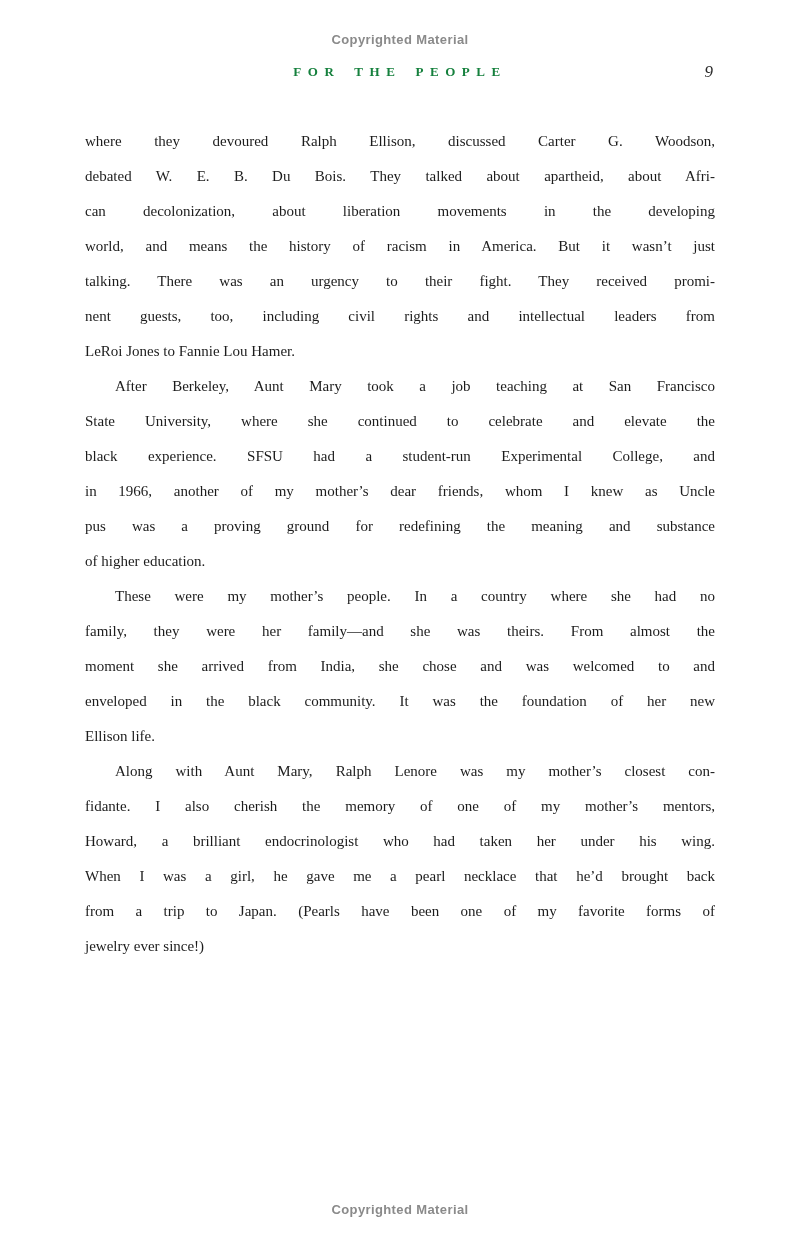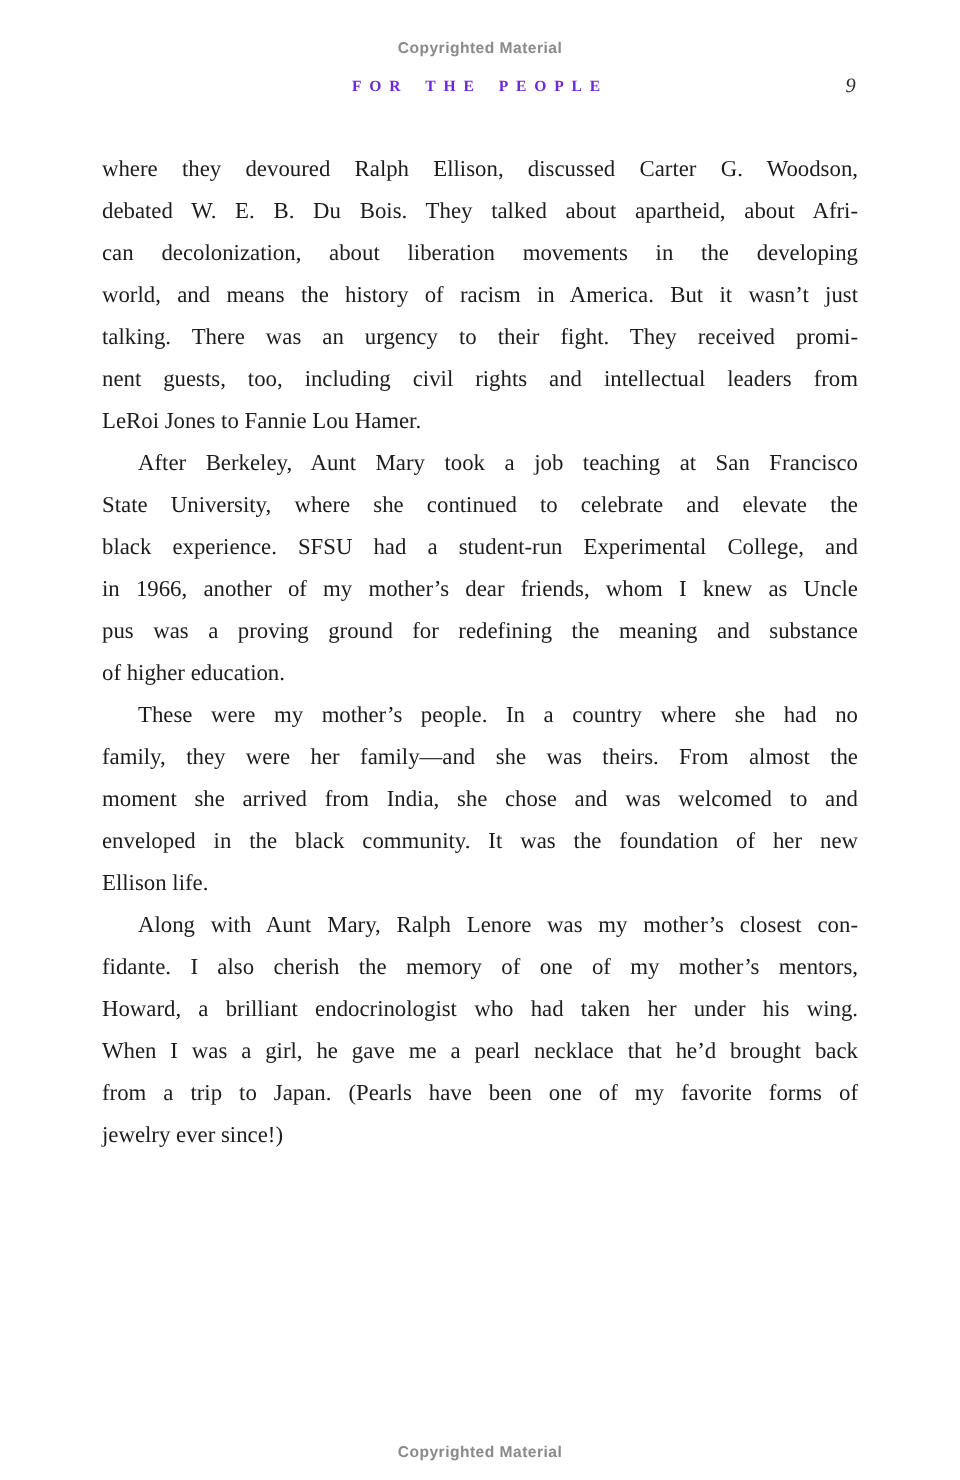--- a/index.html
+++ b/index.html
@@ -42,35 +42,35 @@
   }
   .running-title{
     position:absolute;
     left:50%;
     transform:translateX(-50%);
     top:2px;
     font-size:13px;
     font-weight:bold;
     letter-spacing:0.5em;
     word-spacing:0.35em;
-    color:#6d28d9;
+    color:#15803d;
     white-space:nowrap;
   }
   .page-num{
     position:absolute;
     right:2px;
     top:0;
     font-style:italic;
     font-size:17px;
     color:#2a2a2a;
   }
   .body-text{
     width:630px;
     margin:40px auto 0;
-    font-size:19px;
+    font-size:15px;
     line-height:35px;
     color:var(--text);
   }
   .paragraph{margin:0;}
   .line{
     text-align:justify;
     text-align-last:justify;
     white-space:normal;
   }
   .line.lastline{

